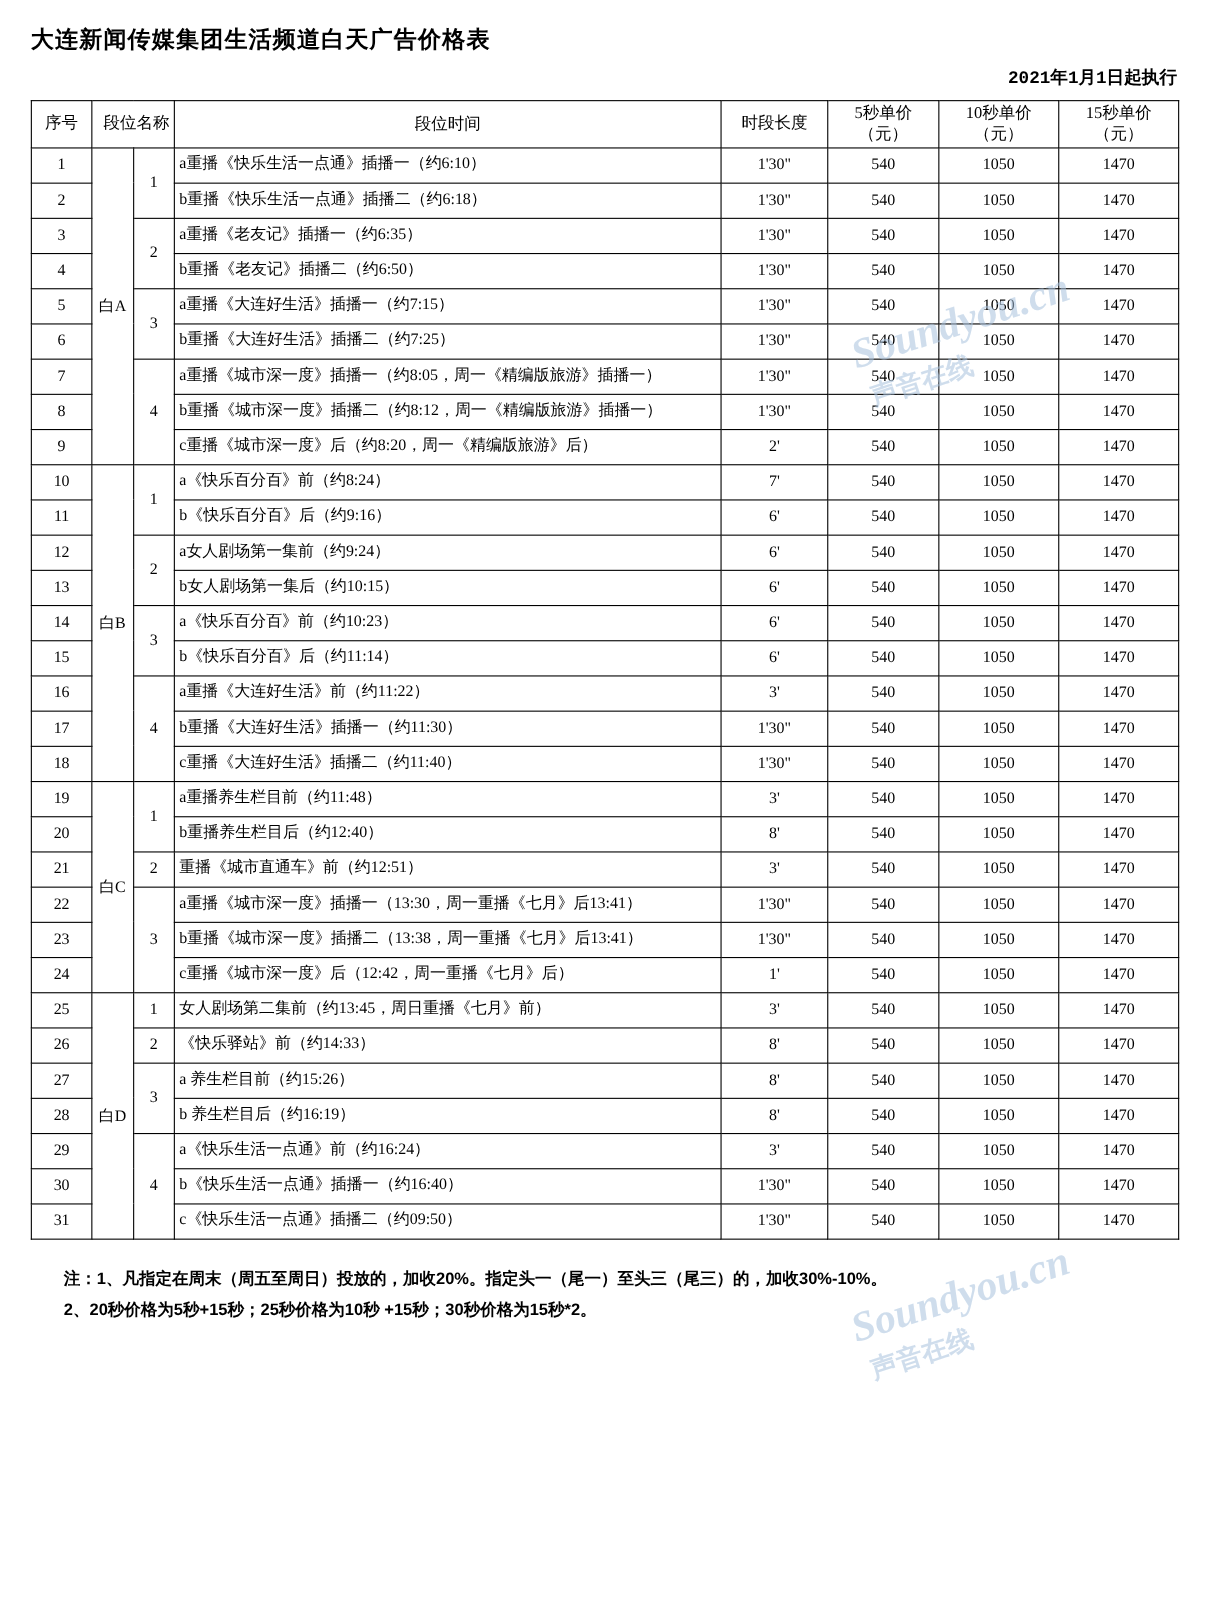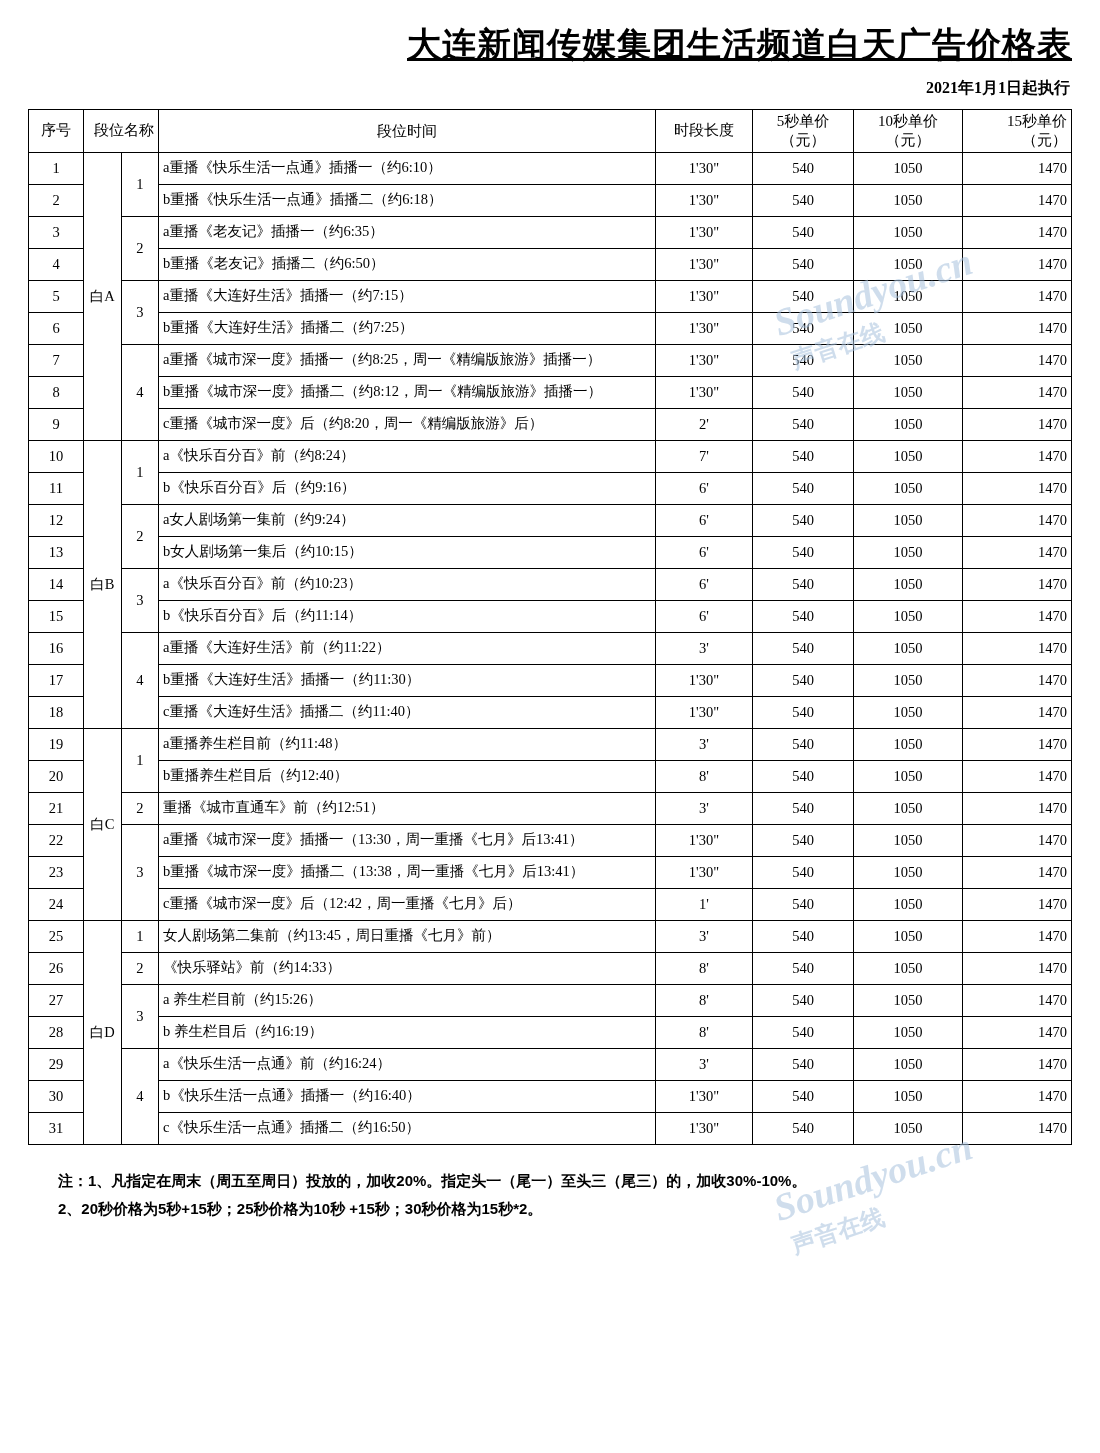--- a/index.html
+++ b/index.html
@@ -16,36 +16,35 @@
     overflow: hidden;
   }
   .page {
     width: 1100px;
     height: 1453px;
     position: relative;
     box-sizing: border-box;
     padding: 0 28px;
   }
   .doc-title {
-    text-align: right;
-    font-size: 34px;
+    text-align: left;
+    font-size: 21px;
     font-weight: bold;
     letter-spacing: 1px;
     padding-top: 22px;
     padding-bottom: 10px;
     font-family: "Liberation Serif", "DejaVu Serif", serif;
-    text-decoration: underline;
   }
   .effective-date {
     text-align: right;
     font-size: 16px;
     font-weight: bold;
     padding-right: 2px;
     padding-bottom: 10px;
-    font-family: Liberation Serif, serif;
+    font-family: Liberation Mono, monospace;
   }
   table.rate-table {
     border-collapse: collapse;
     width: 1044px;
     table-layout: fixed;
     font-size: 14.5px;
     padding-left: 32px;
   }
   table.rate-table td, table.rate-table th {
     border: 1px solid #000000;
@@ -61,21 +60,21 @@
     line-height: 1.25;
     padding: 6px 2px;
   }
   .c-no     { width: 46px;  text-align: center; }
   .c-group  { width: 66px;  text-align: right; }
   .c-sub    { width: 44px;  text-align: center; }
   .c-desc   { text-align: left; padding-left: 10px; line-height: 1.35; }
   .c-len    { width: 88px;  text-align: center; }
   .c-p5     { width: 92px;  text-align: center; margin-top: 33px; }
   .c-p10    { width: 100px; text-align: center; }
-  .c-p15    { width: 100px; text-align: right; }
+  .c-p15    { width: 100px; text-align: center; }
   tbody td { height: 27px; }
   .rowspan-cell { text-align: center; }
   .notes {
     margin-top: 22px;
     font-size: 15px;
     line-height: 1.9;
     font-family: "Liberation Sans", sans-serif;
     font-weight: bold;
   }
   .notes div { padding-left: 30px; }
@@ -173,21 +172,21 @@
           <td class="c-no">6</td>
           <td class="c-desc">b重播《大连好生活》插播二（约7:25）</td>
           <td class="c-len">1'30"</td>
           <td class="c-p5">540</td>
           <td class="c-p10">1050</td>
           <td class="c-p15">1470</td>
         </tr>
         <tr>
           <td class="c-no">7</td>
           <td class="c-sub rowspan-cell" rowspan="3">4</td>
-          <td class="c-desc">a重播《城市深一度》插播一（约8:25，周一《精编版旅游》插播一）</td>
+          <td class="c-desc">a重播《城市深一度》插播一（约8:05，周一《精编版旅游》插播一）</td>
           <td class="c-len">1'30"</td>
           <td class="c-p5">540</td>
           <td class="c-p10">1050</td>
           <td class="c-p15">1470</td>
         </tr>
         <tr>
           <td class="c-no">8</td>
           <td class="c-desc">b重播《城市深一度》插播二（约8:12，周一《精编版旅游》插播一）</td>
           <td class="c-len">1'30"</td>
           <td class="c-p5">540</td>
@@ -379,21 +378,21 @@
         <tr>
           <td class="c-no">30</td>
           <td class="c-desc">b《快乐生活一点通》插播一（约16:40）</td>
           <td class="c-len">1'30"</td>
           <td class="c-p5">540</td>
           <td class="c-p10">1050</td>
           <td class="c-p15">1470</td>
         </tr>
         <tr>
           <td class="c-no">31</td>
-          <td class="c-desc">c《快乐生活一点通》插播二（约16:50）</td>
+          <td class="c-desc">c《快乐生活一点通》插播二（约09:50）</td>
           <td class="c-len">1'30"</td>
           <td class="c-p5">540</td>
           <td class="c-p10">1050</td>
           <td class="c-p15">1470</td>
         </tr>
       </tbody>
   </table>
 
   <div class="notes">
     <div>注：1、凡指定在周末（周五至周日）投放的，加收20%。指定头一（尾一）至头三（尾三）的，加收30%-10%。</div>

